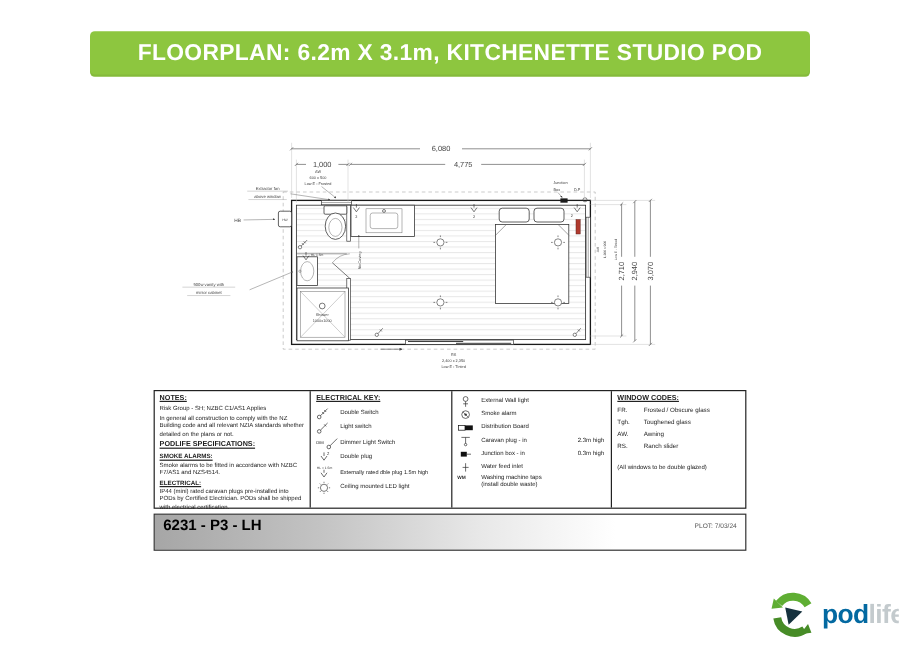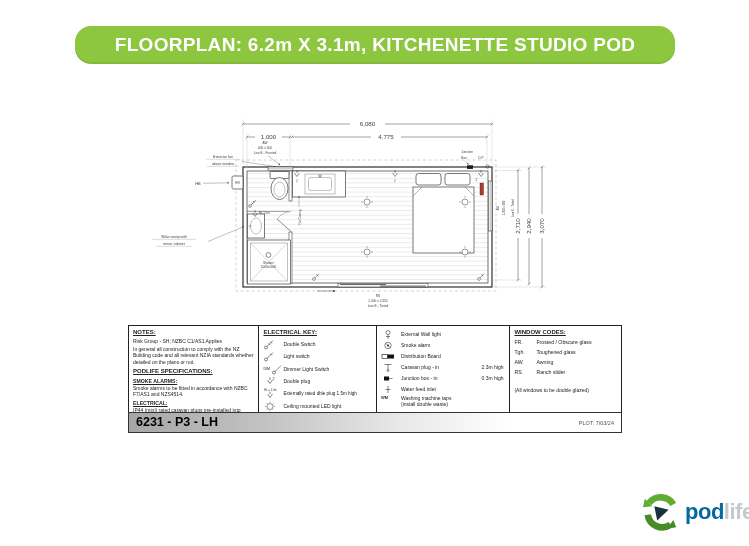--- a/index.html
+++ b/index.html
@@ -1,19 +1,19 @@
 <!DOCTYPE html>
 <html><head>
 <meta charset="utf-8">
 <style>
   html,body{margin:0;padding:0}
   body{width:749px;height:546px;position:relative;background:#fff;overflow:hidden;
        font-family:"Liberation Sans",sans-serif;color:#222}
   .banner{position:absolute;left:75px;top:26px;width:600px;height:38px;background:#8dc63f;
-          border-radius:16px;display:flex;align-items:center;justify-content:center;
+          border-radius:4px;display:flex;align-items:center;justify-content:center;
           box-shadow:inset 0 -2px 0 rgba(0,0,0,.06)}
   .banner span{color:#fff;font-weight:bold;font-size:19px;letter-spacing:.3px}
   .plan{position:absolute;left:128px;top:95px}
   .plan text{font-family:"Liberation Sans",sans-serif;fill:#444}
   .t28{font-size:2.8px}.t32{font-size:3.2px}.t35{font-size:3.5px}.t4{font-size:4px}
   .t6{font-size:6.2px;fill:#222}
   .dim{stroke:#555;stroke-width:.55}
   .ext{stroke:#c2c2c2;stroke-width:.4}
   .fix{fill:#fff;stroke:#333;stroke-width:.65}
   .thin{stroke:#666;stroke-width:.4;fill:none}
@@ -29,21 +29,21 @@
   .p{margin:1.5px 0 0 0}
   .krow{display:flex;align-items:center;height:12.5px}
   .urow{display:flex;align-items:center;height:11px}
   .kicon{width:20px;flex:none;display:flex;align-items:center;justify-content:flex-start;gap:1px}
   .klabel{font-size:5px;white-space:nowrap}
   .uh{margin-left:auto;padding-right:2px;font-size:5px;white-space:nowrap}
   .wmtxt{font-size:4px;font-weight:bold;color:#333}
   .wrow{display:flex;align-items:center;height:10px;font-size:5.2px}
   .wcode{width:22px;flex:none}
   .wnote{margin-top:9px;font-size:5px}
-  .titlebar{position:absolute;left:128px;top:412px;width:494px;height:21px;border:1px solid #333;
+  .titlebar{position:absolute;left:128px;top:428px;width:494px;height:31px;border:1px solid #333;
             box-sizing:border-box;
             background:linear-gradient(90deg,#a6a6a6 0%,#c3c3c3 28%,#e8e8e8 55%,#fff 78%)}
   .titlebar .num{font-size:12.5px;font-weight:bold;line-height:18px;padding-left:7px;color:#000}
   .plot{position:absolute;right:7px;top:7px;font-size:5.5px;color:#555}
   .logo{position:absolute;left:642px;top:492px;display:flex;align-items:center;gap:5px}
   .logo-text{font-size:22px;font-weight:bold;letter-spacing:-.5px;line-height:1}
   .pod{color:#0369a1}.life{color:#c3cacd}
 </style>
 </head>
 <body>

